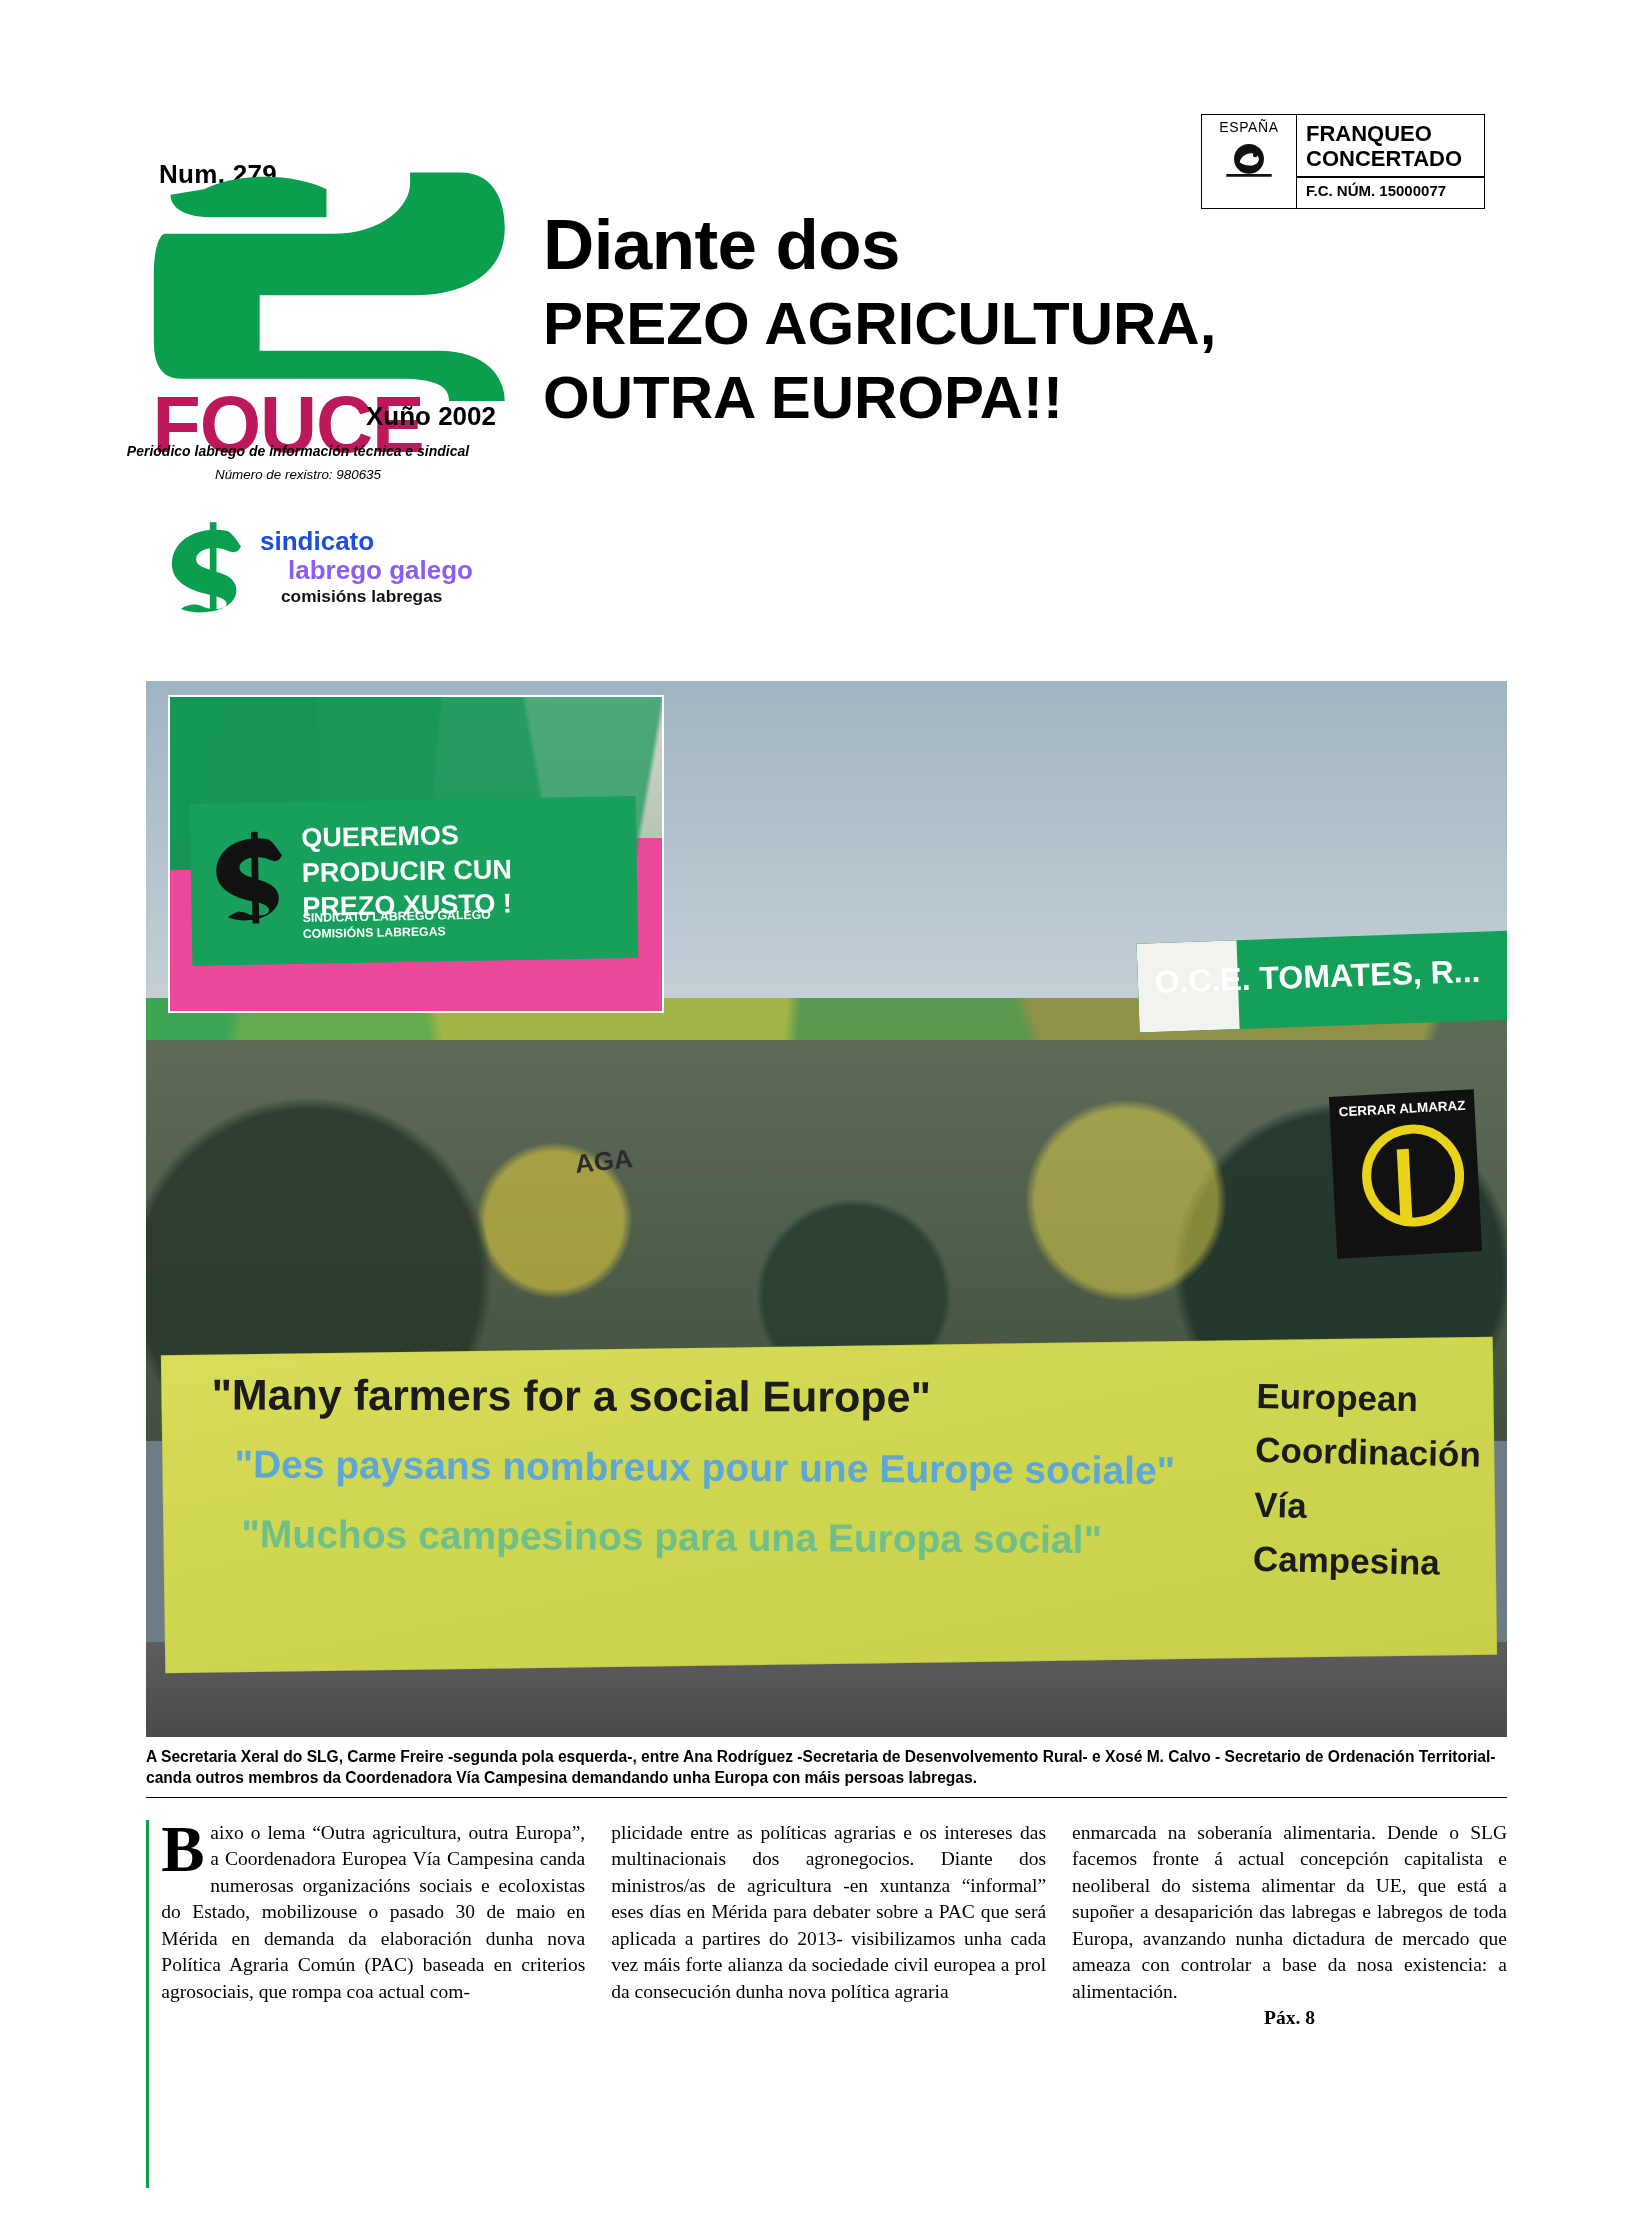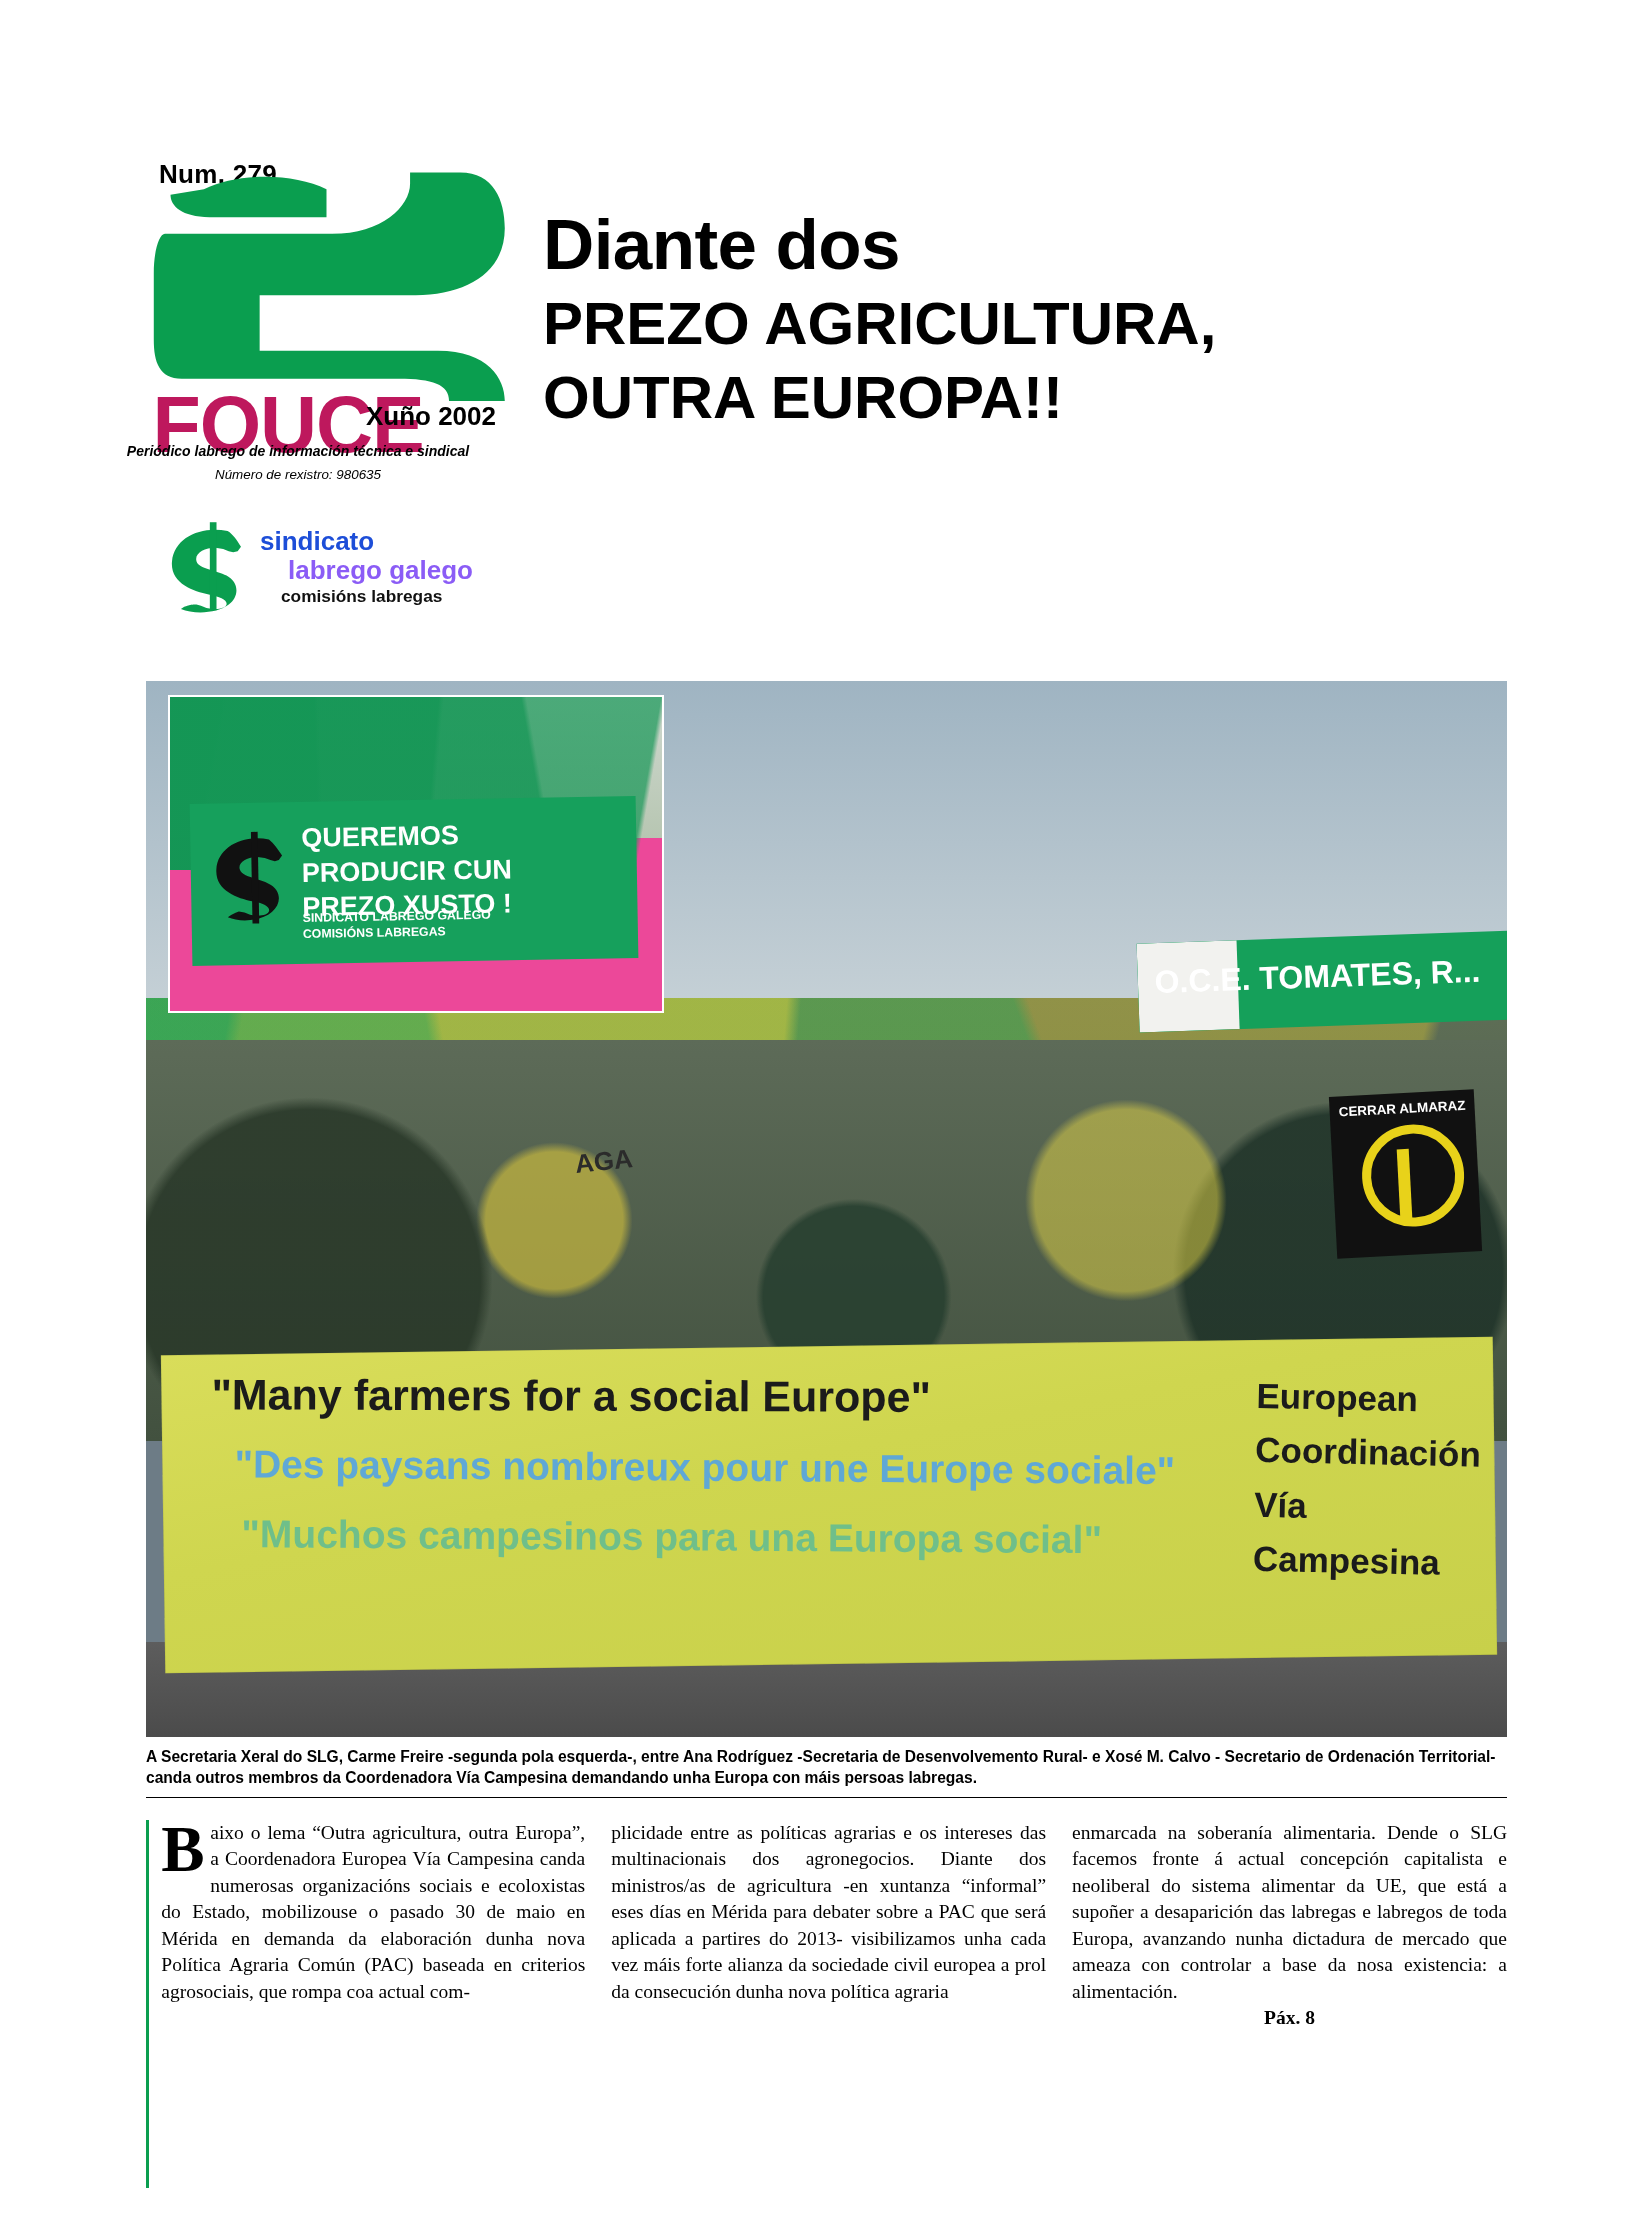--- a/index.html
+++ b/index.html
@@ -469,20 +469,38 @@
         <path d="M118 18 C70 8 22 30 18 72 C14 112 56 126 84 132 C104 136 118 142 116 150 C114 158 96 160 80 156 L70 152 L62 150 L58 150 C54 150 46 152 46 152 L40 154 L34 158 C58 168 100 166 120 150 C140 134 138 110 116 98 C98 88 66 86 62 72 C58 58 76 48 96 48 L110 50 L120 54 L128 56 L136 54 L142 46 C134 34 128 24 118 18 Z" fill="#0a9e4f"></path>
         <path d="M86 2 L98 2 L98 160 L86 160 Z" fill="#0a9e4f"></path>
       </svg>
       <div class="slg-text">
         <div class="slg-l1">sindicato</div>
         <div class="slg-l2">labrego galego</div>
         <div class="slg-l3">comisións labregas</div>
       </div>
     </div>
 
+    <div class="franqueo">
+      <div class="franqueo-left">
+        <div class="espana-label">ESPAÑA</div>
+        <svg class="correos-mark" viewBox="0 0 94 72">
+          <rect x="0" y="0" width="94" height="72" fill="#fff"></rect>
+          <circle cx="47" cy="34" r="27" fill="#111"></circle>
+          <path d="M30 40 C34 24 54 20 62 28 C70 36 60 48 48 46 C40 45 34 44 30 40 Z" fill="#fff"></path>
+          <circle cx="58" cy="27" r="4" fill="#111"></circle>
+          <path d="M6 64 L88 64" stroke="#111" stroke-width="5"></path>
+        </svg>
+      </div>
+      <div class="franqueo-right">
+        <div class="franqueo-l1">FRANQUEO</div>
+        <div class="franqueo-l2">CONCERTADO</div>
+        <div class="franqueo-div"></div>
+        <div class="franqueo-l3">F.C. NÚM. 15000077</div>
+      </div>
+    </div>
 
     <div class="headline">
       <div class="hl1">Diante dos</div>
       <div class="hl2">PREZO AGRICULTURA,</div>
       <div class="hl2">OUTRA EUROPA!!</div>
     </div>
   </div>
 
   <div class="photo-main">
     <div class="sky"></div>

